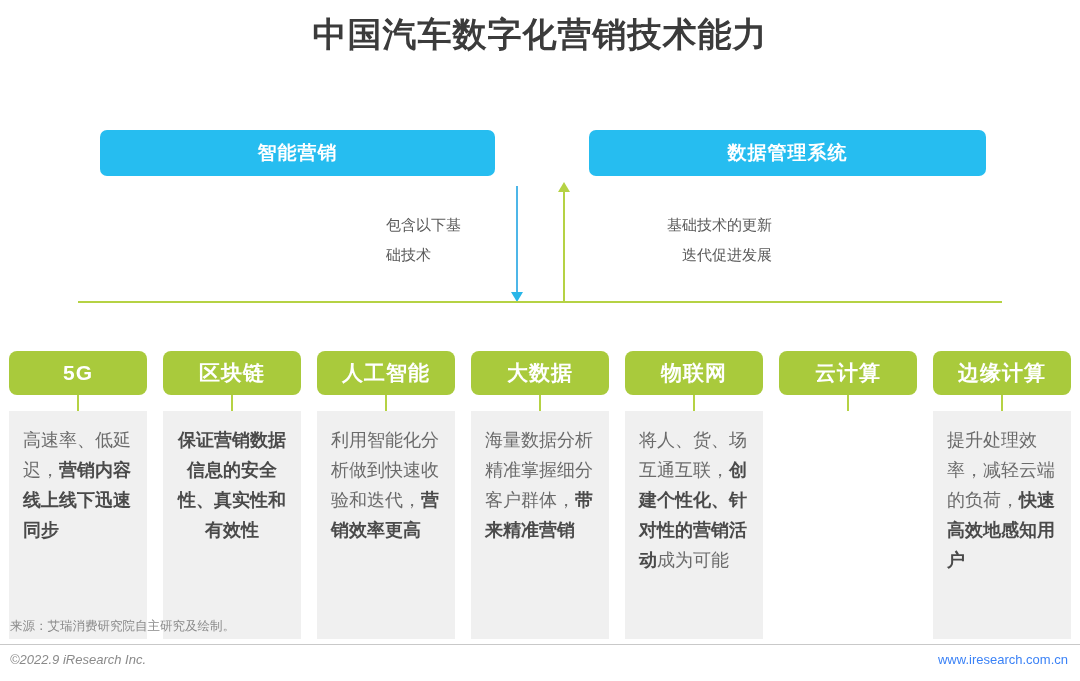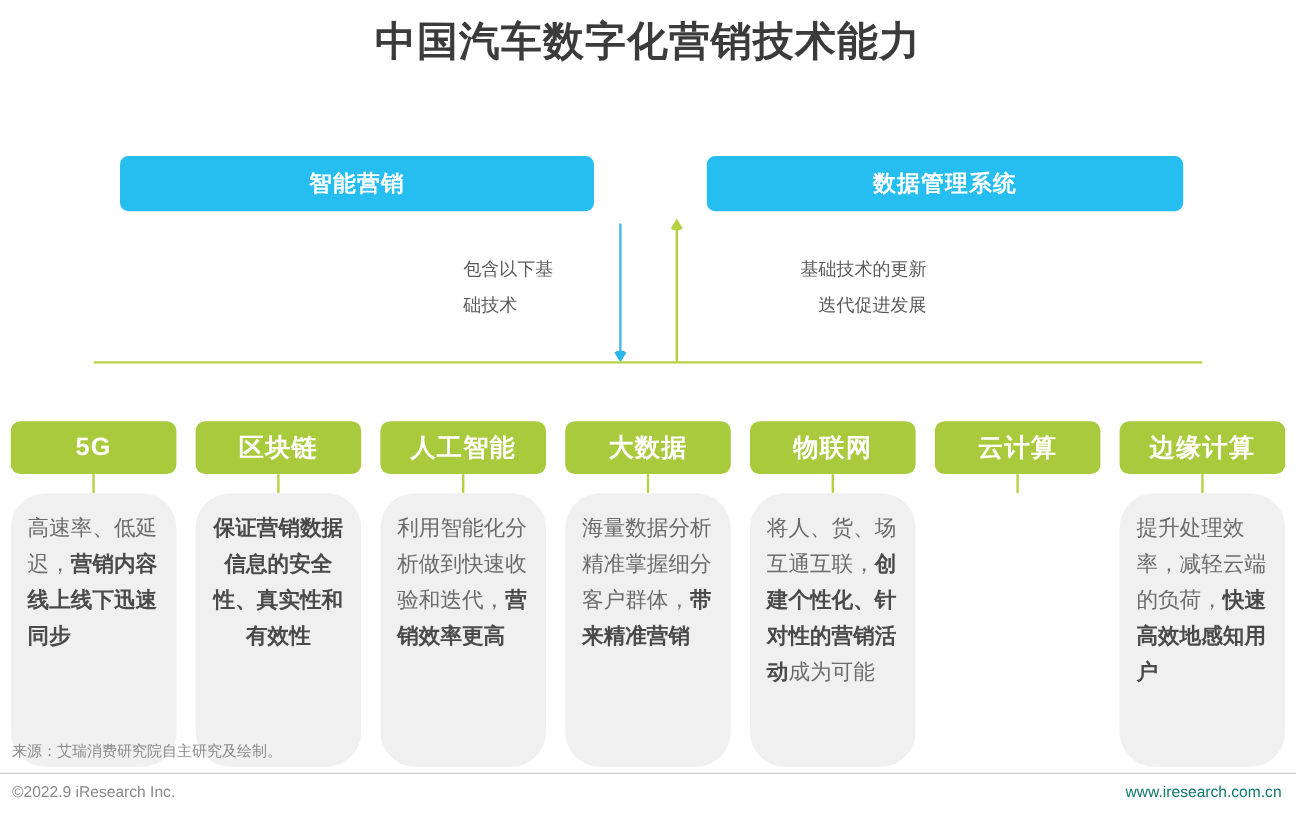--- a/index.html
+++ b/index.html
@@ -1,15 +1,15 @@
 <!DOCTYPE html>
 <html><head>
 <meta charset="utf-8">
 <style>
-  * { box-sizing: border-box; margin: 0; padding: 0; border-radius: 29px; }
+  * { box-sizing: border-box; margin: 0; padding: 0; }
   html, body {
     width: 1080px; height: 681px;
     background: #ffffff;
     font-family: "Liberation Sans", "DejaVu Sans", sans-serif;
     overflow: hidden;
   }
   #page { position: relative; width: 1080px; height: 681px; background:#fff; }
 
   
   .title {
@@ -89,25 +89,25 @@
   #source {
     position: absolute; left: 10px; top: 618px;
     font-size: 12.5px; color: #8a8a8a;
   }
   #footer-rule {
     position: absolute; left: 0; top: 644px; width: 1080px; height: 1px;
     background: #c9c9c9;
   }
   #copyright {
     position: absolute; left: 10px; top: 652px;
-    font-size: 13px; color: #8a8a8a;
+    font-size: 13px; color: #8a8a8a; font-style: italic;
   }
   #website {
     position: absolute; right: 12px; top: 652px;
-    font-size: 13px; color: #0f766e;
+    font-size: 13px; color: #3b82f6;
   }
 </style>
 </head>
 <body>
 
 <div id="page">
 
   <div class="title">中国汽车数字化营销技术能力</div>
 
   <div class="blue-box" id="blue-left">智能营销</div>

